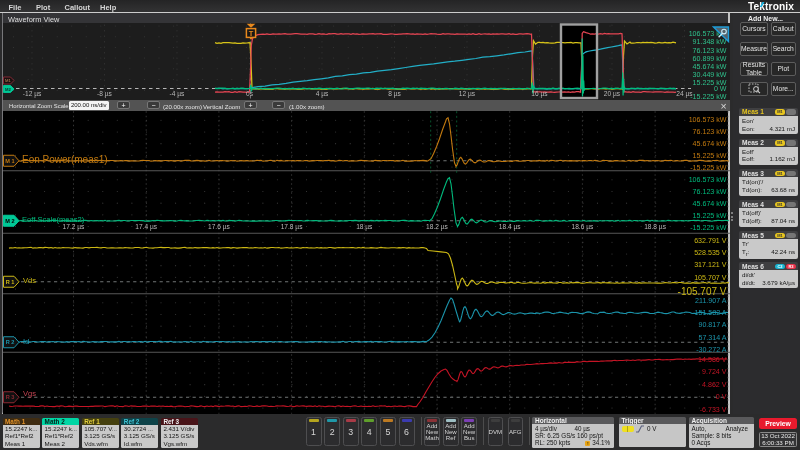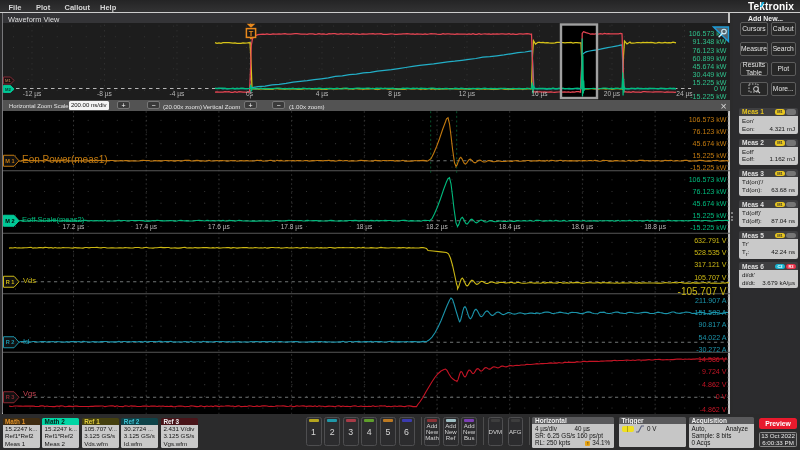--- a/index.html
+++ b/index.html
@@ -1707,27 +1707,27 @@
     <div class="rl" style="right:1.5px;top:199.0px;color:#00b97c;font-size:7.1px">15.225 kW</div>
     <div class="rl" style="right:1.5px;top:211.0px;color:#00b97c;font-size:7.1px">-15.225 kW</div>
     <div class="rl" style="right:1.5px;top:223.5px;color:#ccb814;font-size:7.1px">632.791 V</div>
     <div class="rl" style="right:1.5px;top:236.0px;color:#ccb814;font-size:7.1px">528.535 V</div>
     <div class="rl" style="right:1.5px;top:248.0px;color:#ccb814;font-size:7.1px">317.121 V</div>
     <div class="rl" style="right:1.5px;top:260.5px;color:#ccb814;font-size:7.1px">105.707 V</div>
     <div class="rl" style="right:1.5px;top:272.5px;color:#ccb814;font-size:10px">-105.707 V</div>
     <div class="rl" style="right:1.5px;top:284.0px;color:#1b94ab;font-size:7.1px">211.907 A</div>
     <div class="rl" style="right:1.5px;top:296.0px;color:#1b94ab;font-size:7.1px">151.582 A</div>
     <div class="rl" style="right:1.5px;top:308.0px;color:#1b94ab;font-size:7.1px">90.817 A</div>
-    <div class="rl" style="right:1.5px;top:320.5px;color:#1b94ab;font-size:7.1px">54.022 A</div>
+    <div class="rl" style="right:1.5px;top:320.5px;color:#1b94ab;font-size:7.1px">57.314 A</div>
     <div class="rl" style="right:1.5px;top:332.5px;color:#1b94ab;font-size:7.1px">-30.272 A</div>
     <div class="rl" style="right:1.5px;top:343.0px;color:#c41425;font-size:7.1px">14.586 V</div>
     <div class="rl" style="right:1.5px;top:355.3px;color:#c41425;font-size:7.1px">9.724 V</div>
     <div class="rl" style="right:1.5px;top:368.0px;color:#c41425;font-size:7.1px">4.862 V</div>
     <div class="rl" style="right:1.5px;top:380.4px;color:#c41425;font-size:7.1px">0 V</div>
-    <div class="rl" style="right:1.5px;top:392.9px;color:#c41425;font-size:7.1px">-4.862 V</div>
+    <div class="rl" style="right:1.5px;top:392.9px;color:#c41425;font-size:7.1px">-6.733 V</div>
     <div class="tl" style="left:50.5px;top:209.5px">17.2 µs</div>
     <div class="tl" style="left:123.19999999999999px;top:209.5px">17.4 µs</div>
     <div class="tl" style="left:195.9px;top:209.5px">17.6 µs</div>
     <div class="tl" style="left:268.6px;top:209.5px">17.8 µs</div>
     <div class="tl" style="left:341.3px;top:209.5px">18 µs</div>
     <div class="tl" style="left:414.0px;top:209.5px">18.2 µs</div>
     <div class="tl" style="left:486.70000000000005px;top:209.5px">18.4 µs</div>
     <div class="tl" style="left:559.4000000000001px;top:209.5px">18.6 µs</div>
     <div class="tl" style="left:632.1px;top:209.5px">18.8 µs</div>
     <div class="lb " style="left:19px;top:141px;color:#c1790f;font-size:10px">Eon Power(meas1)</div>

